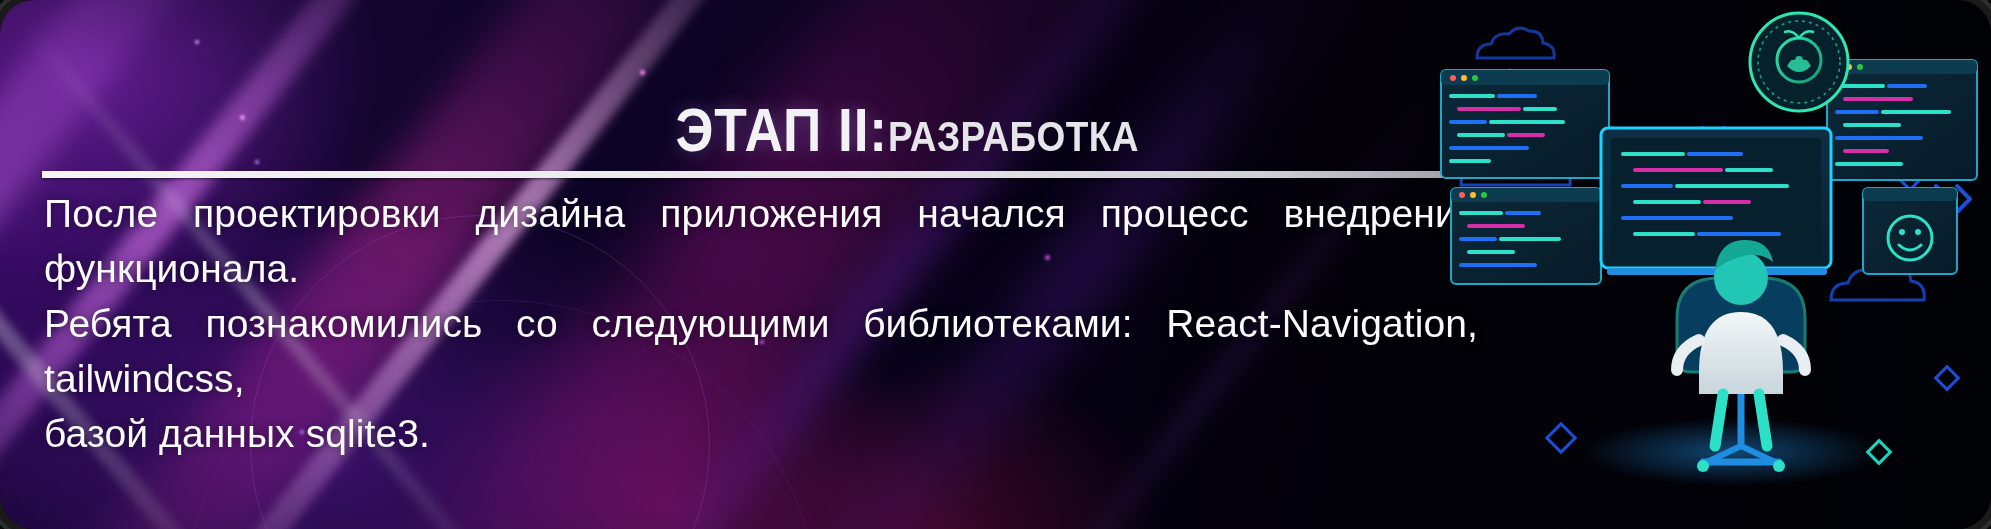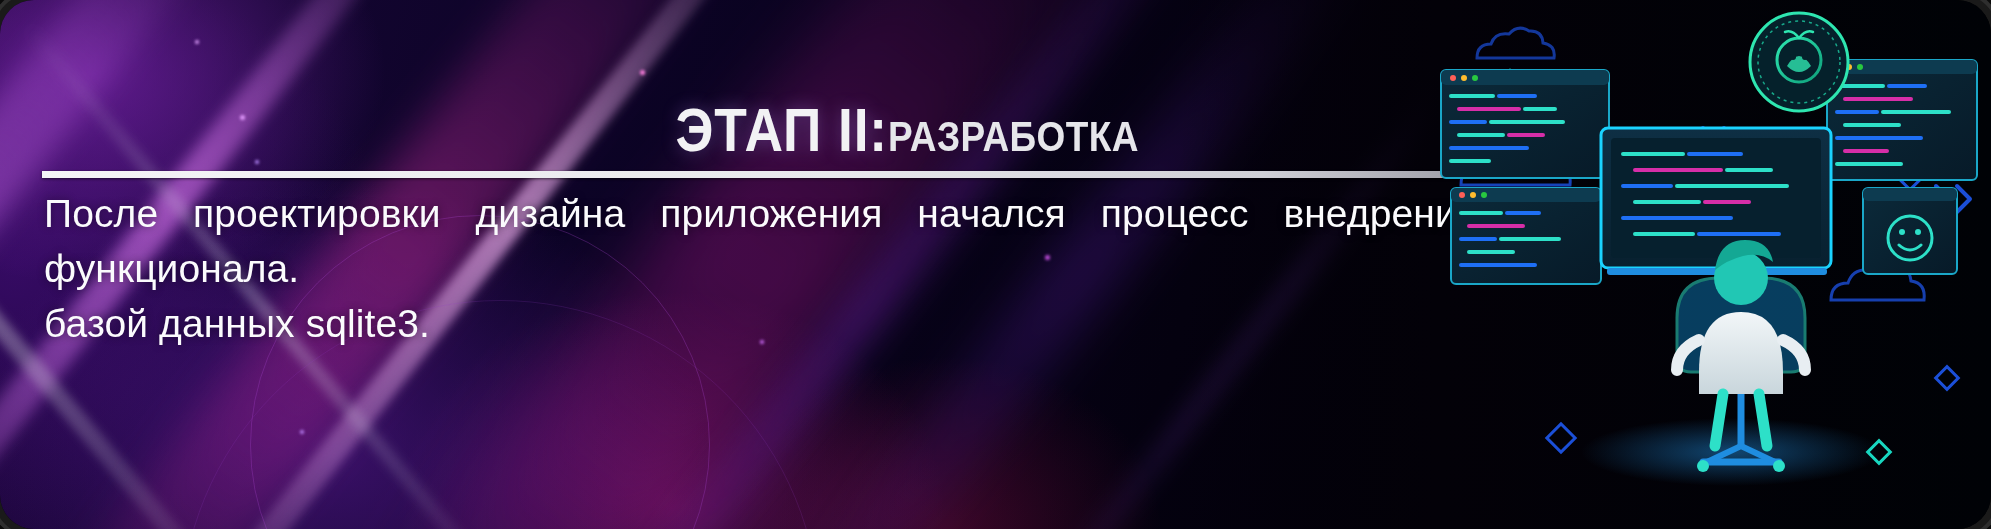--- a/index.html
+++ b/index.html
@@ -148,20 +148,21 @@
 
     <div class="title-row">
       <span class="title-main">ЭТАП II:</span>
       <span class="title-sub">РАЗРАБОТКА</span>
     </div>
 
     <div class="divider"></div>
 
     <div class="body-text">
       <p>После проектировки дизайна приложения начался процесс внедрения функционала.</p>
+      <p>Ребята познакомились со следующими библиотеками: React-Navigation, tailwindcss,</p>
       <p class="lastline">базой данных sqlite3.</p>
     </div>
   </div>
 
   <div class="illus">
     <svg width="560" height="529" viewBox="0 0 560 529" xmlns="http://www.w3.org/2000/svg">
       <defs>
         <linearGradient id="scr" x1="0" y1="0" x2="1" y2="1">
           <stop offset="0%" stop-color="#0b2a3a"></stop>
             <stop offset="100%" stop-color="#071a28"></stop>

